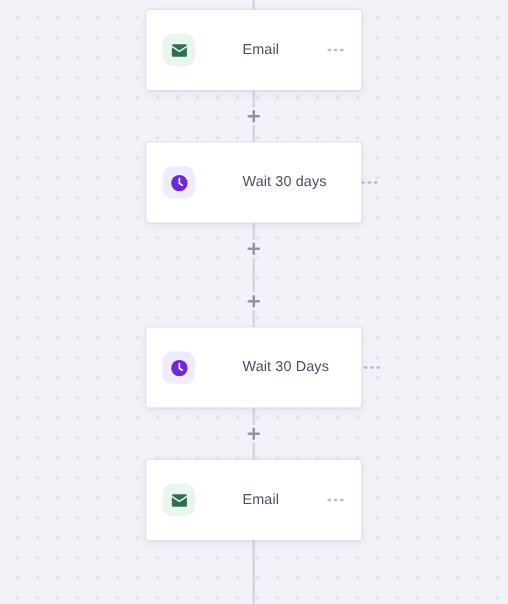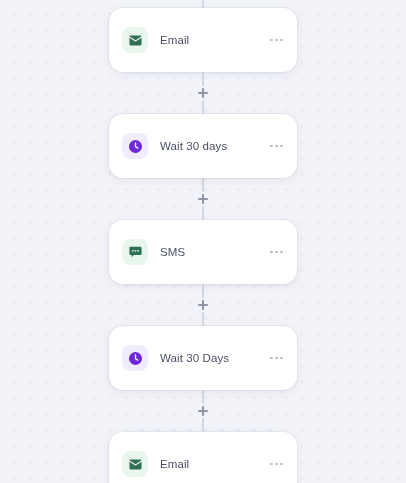--- a/index.html
+++ b/index.html
@@ -43,30 +43,31 @@
     width: 406px;
     z-index: 2;
     display: flex;
     flex-direction: column;
     align-items: center;
   }
 
   .node-card {
     position: relative;
     box-sizing: border-box;
-    width: 188px;
+    width: 172px;
     height: 64px;
     margin: 0;
     background: #ffffff;
-    border-radius: 14px;
+    border-radius: 2px;
     box-shadow: 0 2px 7px rgba(80, 86, 120, 0.10), 0 0 0 1px rgba(220, 222, 234, 0.55);
     display: flex;
     align-items: center;
     padding: 0 12px 0 13px;
     z-index: 3;
+    gap: 26px;
   }
 
   .node-icon {
     width: 26px;
     height: 26px;
     border-radius: 8px;
     flex: 0 0 auto;
     display: flex;
     align-items: center;
     justify-content: center;
@@ -185,59 +186,43 @@
         <span class="node-label">Wait 30 days</span>
         <span class="node-menu">
           <i></i>
           <i></i>
           <i></i>
         </span>
       </div>
       <div class="connector">
         <span class="plus-btn"></span>
       </div>
+      <div class="connector">
+        <span class="plus-btn"></span>
+      </div>
+      <div class="node-card">
+        <span class="node-icon purple">
+          <svg width="17" height="17" viewBox="0 0 24 24" aria-hidden="true">
+            <circle cx="12" cy="12" r="9.2" fill="#6d28d9"></circle>
+            <path d="M12 6.8v5.5l3.3 2" stroke="#ffffff" stroke-width="1.9" stroke-linecap="round" stroke-linejoin="round" fill="none"></path>
+          </svg>
+        </span>
+        <span class="node-label">Wait 30 Days</span>
+        <span class="node-menu">
+          <i></i>
+          <i></i>
+          <i></i>
+        </span>
+      </div>
+      <div class="connector">
+        <span class="plus-btn"></span>
+      </div>
       <div class="node-card">
         <span class="node-icon green">
           <svg width="17" height="17" viewBox="0 0 24 24" aria-hidden="true">
-            <path fill="#2f6f52" d="M3.4 5.6A1.7 1.7 0 0 1 5.1 3.9h13.8a1.7 1.7 0 0 1 1.7 1.7v8.2a1.7 1.7 0 0 1-1.7 1.7H9.6l-3.1 3.1v-3.1H5.1a1.7 1.7 0 0 1-1.7-1.7V5.6z"></path>
-            <circle cx="8.3" cy="9.7" r="1.25" fill="#e9f6ed"></circle>
-            <circle cx="12" cy="9.7" r="1.25" fill="#e9f6ed"></circle>
-            <circle cx="15.7" cy="9.7" r="1.25" fill="#e9f6ed"></circle>
-          </svg>
-        </span>
-        <span class="node-label">SMS</span>
-        <span class="node-menu">
-          <i></i>
-          <i></i>
-          <i></i>
-        </span>
-      </div>
-      <div class="connector">
-        <span class="plus-btn"></span>
-      </div>
-      <div class="node-card">
-        <span class="node-icon purple">
-          <svg width="17" height="17" viewBox="0 0 24 24" aria-hidden="true">
-            <circle cx="12" cy="12" r="9.2" fill="#6d28d9"></circle>
-            <path d="M12 6.8v5.5l3.3 2" stroke="#ffffff" stroke-width="1.9" stroke-linecap="round" stroke-linejoin="round" fill="none"></path>
-          </svg>
-        </span>
-        <span class="node-label">Wait 30 Days</span>
-        <span class="node-menu">
-          <i></i>
-          <i></i>
-          <i></i>
-        </span>
-      </div>
-      <div class="connector">
-        <span class="plus-btn"></span>
-      </div>
-      <div class="node-card">
-        <span class="node-icon green">
-          <svg width="17" height="17" viewBox="0 0 24 24" aria-hidden="true">
             <path fill="#2f6f52" d="M3.6 6.2A1.6 1.6 0 0 1 5.2 4.8h13.6a1.6 1.6 0 0 1 1.6 1.4l-8.4 5.6-8.4-5.6z"></path>
             <path fill="#2f6f52" d="M3.5 8.1l7.6 5.1a1.6 1.6 0 0 0 1.8 0l7.6-5.1v9.3a1.6 1.6 0 0 1-1.6 1.6H5.1a1.6 1.6 0 0 1-1.6-1.6V8.1z"></path>
           </svg>
         </span>
         <span class="node-label">Email</span>
         <span class="node-menu">
           <i></i>
           <i></i>
           <i></i>
         </span>

